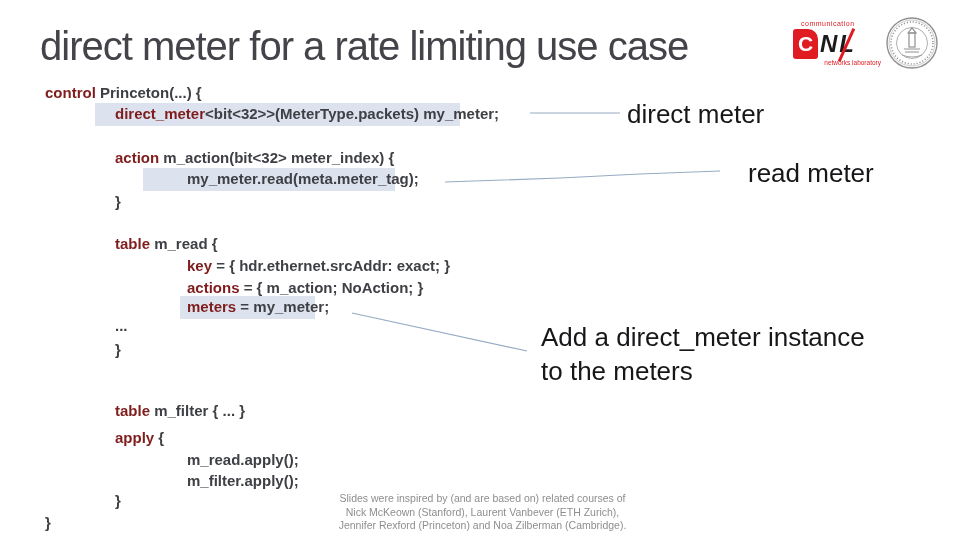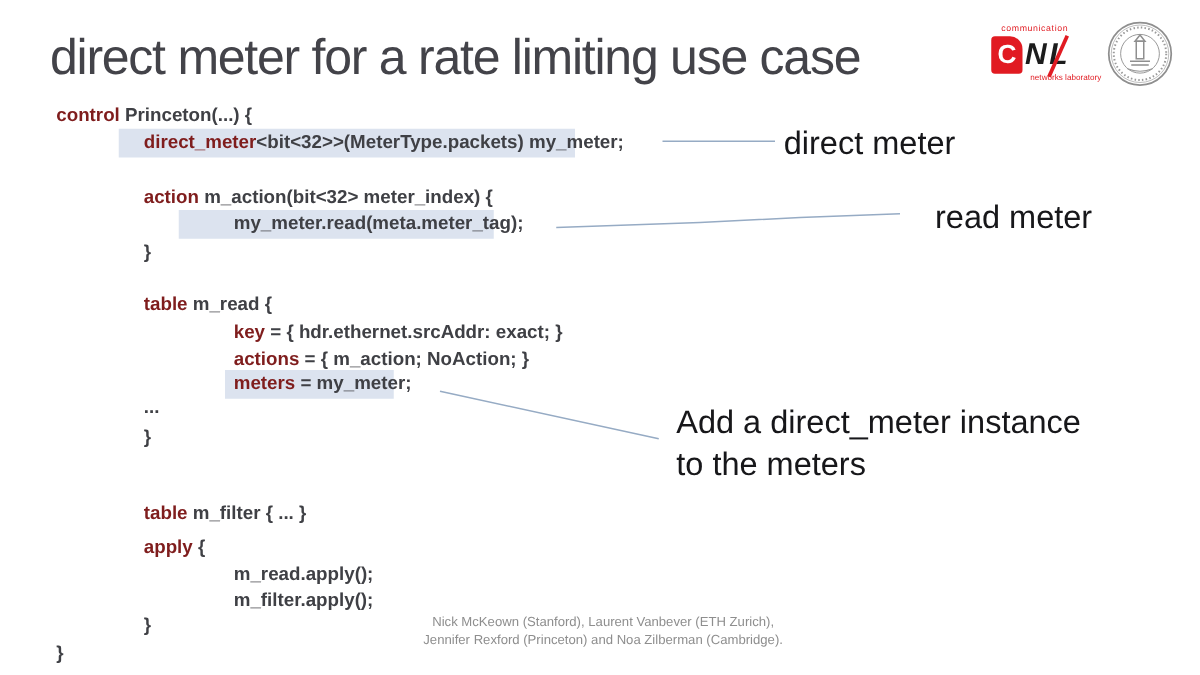--- a/index.html
+++ b/index.html
@@ -132,17 +132,18 @@
   <div class="annotation" style="left:627px; top:97px;">direct meter</div>
 
   <div class="annotation" style="left:727px; top:156px;margin-left:21px;">read meter</div>
 
   <div class="annotation" style="left:541px; top:320px;">
     <div>Add a direct_meter instance</div>
     <div>to the meters</div>
   </div>
 
   <div class="footer">
+    <div>Slides were inspired by (and are based on) related courses of</div>
     <div>Nick McKeown (Stanford), Laurent Vanbever (ETH Zurich),</div>
     <div>Jennifer Rexford (Princeton) and Noa Zilberman (Cambridge).</div>
   </div>
 
 </div>
 
 </body></html>

